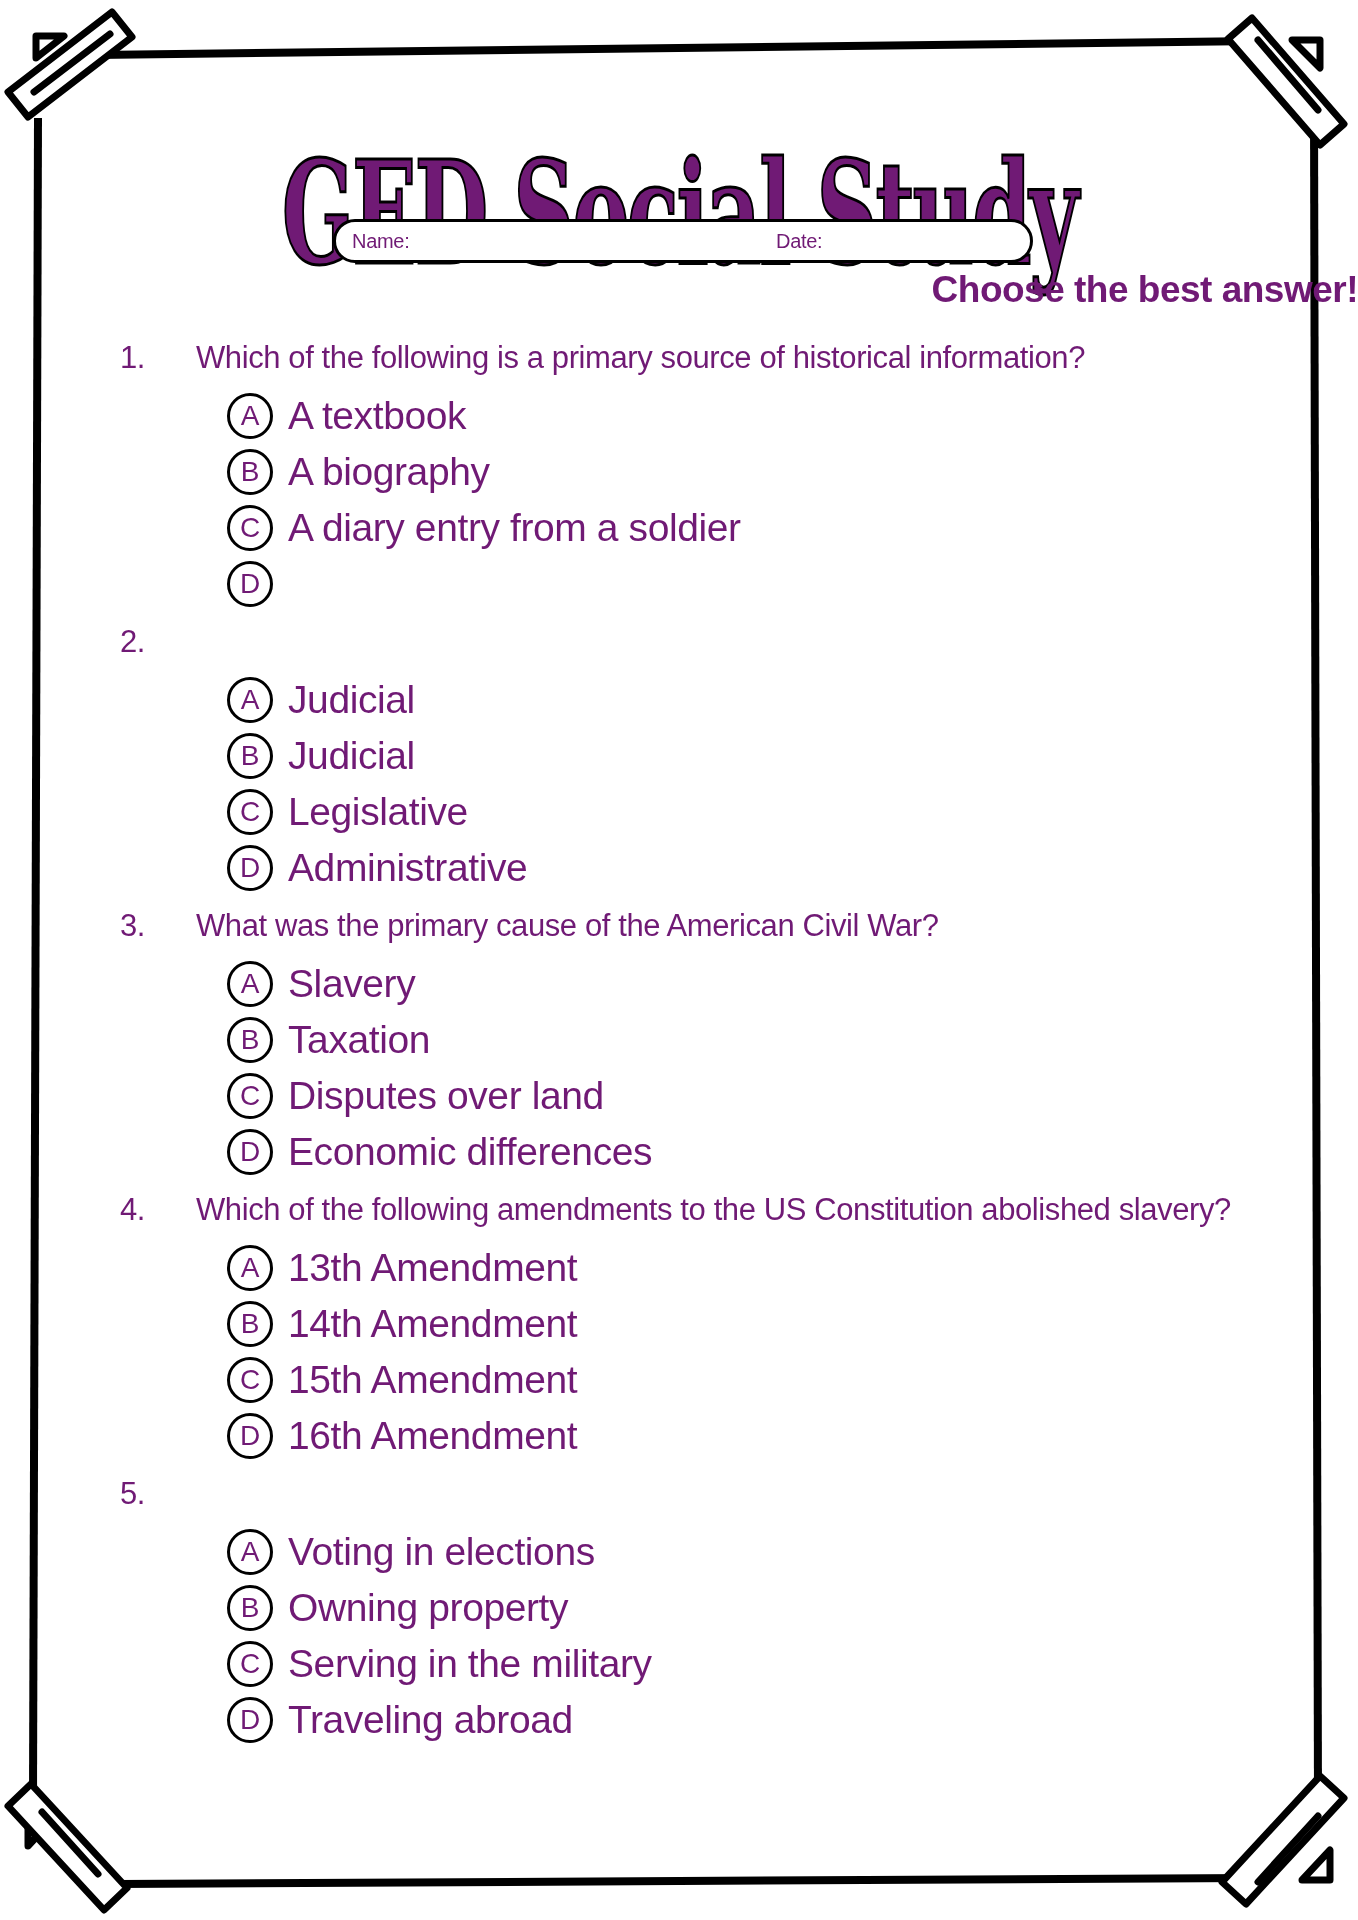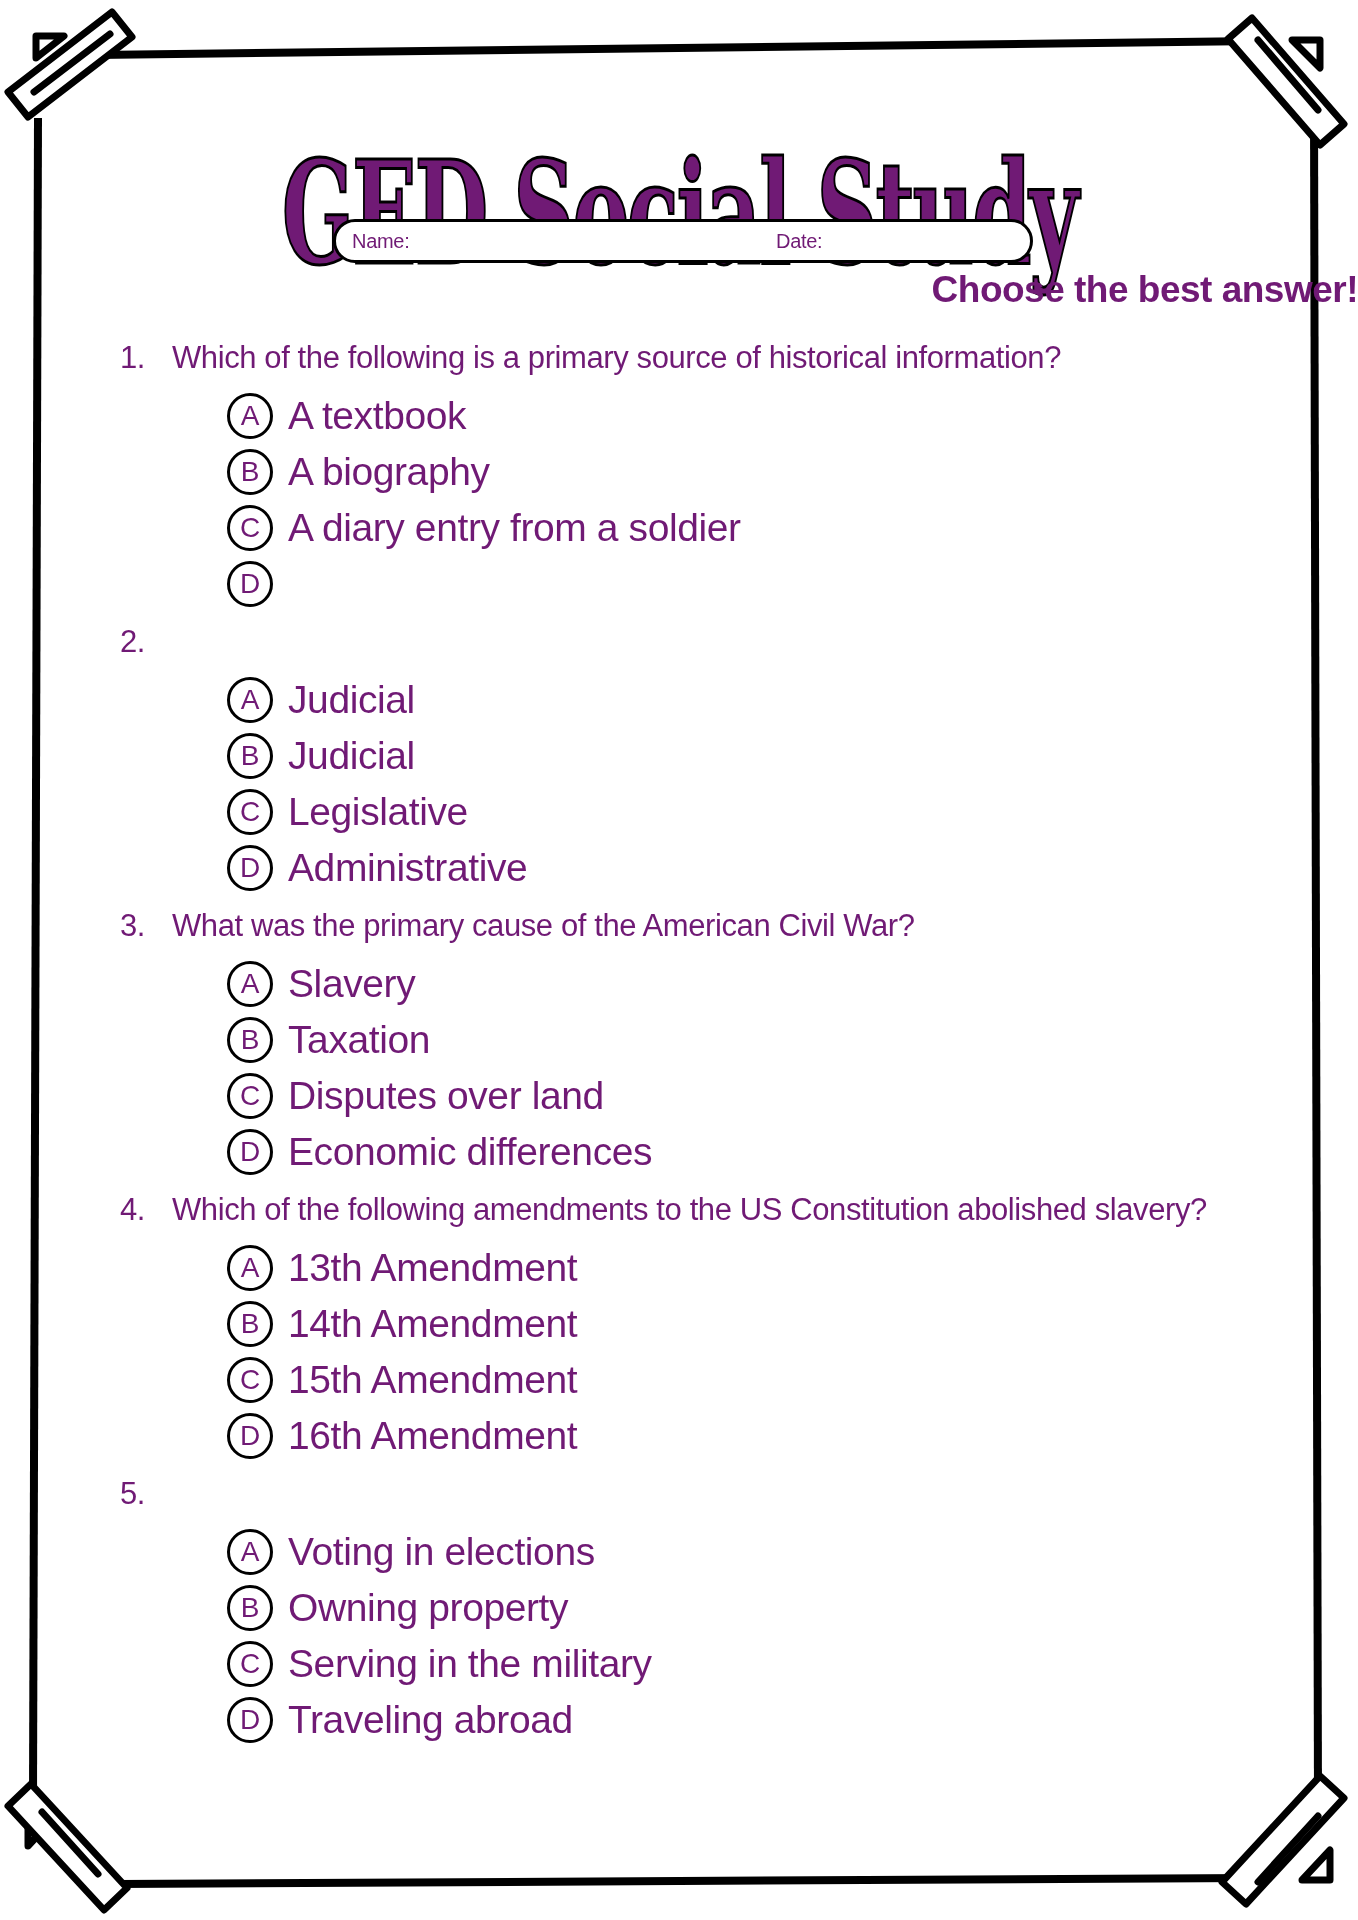--- a/index.html
+++ b/index.html
@@ -25,21 +25,21 @@
   .fill-name{left:125px;width:300px;}
   .fill-date{left:530px;width:150px;}
   .subtitle{
     position:absolute;top:268px;left:0;width:100%;text-align:right;
     font-size:37px;font-weight:600;letter-spacing:-0.5px;line-height:44px;
   }
   .questions{position:absolute;top:338px;left:120px;width:1160px;}
   .question{margin:0 0 10px 0;}
   .q-line{display:flex;font-size:31px;line-height:40px;letter-spacing:-0.4px;margin-bottom:10px;}
   .q-num{flex:0 0 52px;}
-  .q-text{flex:0 1 auto;max-width:1100px;}
+  .q-text{flex:0 1 auto;max-width:1100px;margin-left:24px;}
   .option{display:flex;align-items:center;height:56px;padding-left:107px;}
   .circle{
     flex:0 0 auto;width:46px;height:46px;box-sizing:border-box;
     border:3.5px solid #000;border-radius:50%;background:#fff;
     display:flex;align-items:center;justify-content:center;
     font-size:28px;font-weight:500;
   }
   .opt-text{margin-left:15px;font-size:39px;letter-spacing:-0.4px;white-space:nowrap;}
 </style>
 </head>

